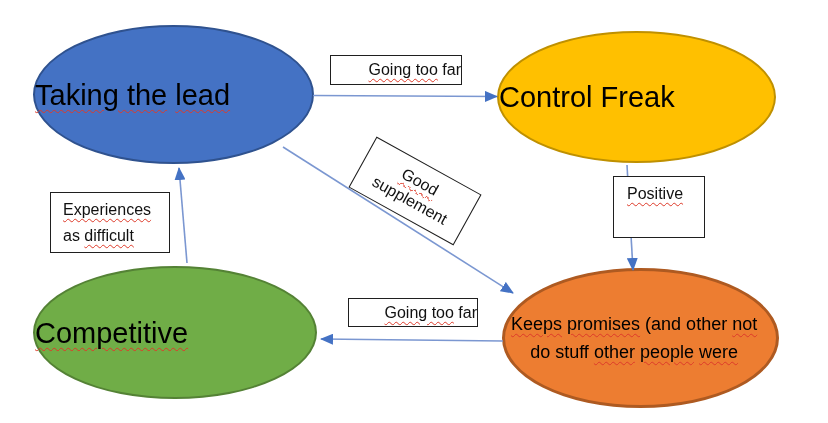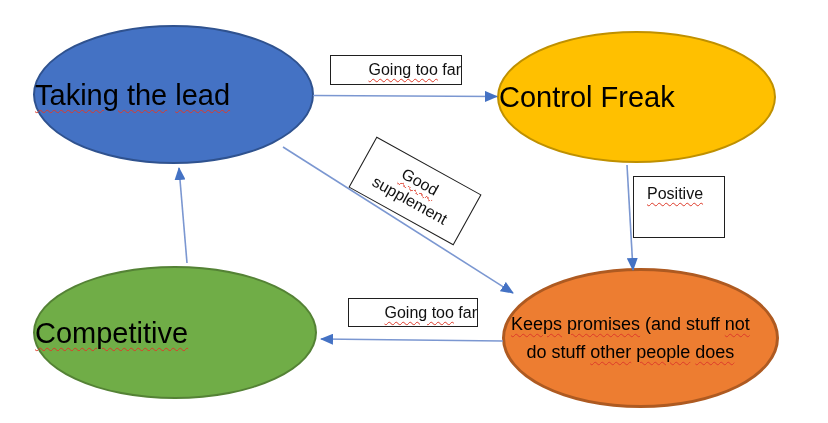--- a/index.html
+++ b/index.html
@@ -17,21 +17,21 @@
   #node-keeps{left:502px;top:268px;width:277px;height:140px;border-width:3px;border-style:solid;padding:0 6px;}
   .node-label{font-size:29px;line-height:34px;}
   .node-label-small{font-size:18px;line-height:28px;}
   .arrow-layer{position:absolute;left:0;top:0;z-index:2;pointer-events:none;}
   .lbl{
     position:absolute;background:#ffffff;border:1px solid #1f1f1f;z-index:3;
     font-size:16px;color:#111;box-sizing:border-box;
   }
   .lbl-center{display:flex;align-items:center;justify-content:flex-end;text-align:center;}
   #lbl-gtf-top{left:330px;top:55px;width:132px;height:30px;}
-  #lbl-positive{left:633px;top:176px;width:92px;height:62px;padding:4px 0 0 13px;line-height:26px;}
+  #lbl-positive{left:613px;top:176px;width:92px;height:62px;padding:4px 0 0 13px;line-height:26px;}
   #lbl-exp{left:50px;top:192px;width:120px;height:61px;padding:4px 0 0 12px;line-height:26px;}
   #lbl-gtf-bottom{left:348px;top:298px;width:130px;height:29px;}
   #lbl-good{
     left:355px;top:162px;width:120px;height:58px;transform:rotate(29deg);
     display:flex;flex-direction:column;align-items:center;justify-content:center;
     line-height:21px;text-align:center;
   }
   .sq{
     text-decoration-line:underline;text-decoration-style:wavy;
     text-decoration-color:#dd3a29;text-decoration-thickness:1px;text-underline-offset:4px;
@@ -50,22 +50,22 @@
   <div class="node" id="node-control" style="background: rgb(255, 192, 0); border-color: rgb(191, 144, 0);">
     <div class="node-label"><span>Control Freak</span></div>
   </div>
 
   <div class="node" id="node-competitive" style="background: rgb(112, 173, 71); border-color: rgb(84, 130, 53);">
     <div class="node-label"><span class="sq">Competitive</span></div>
   </div>
 
   <div class="node" id="node-keeps" style="background: rgb(237, 125, 49); border-color: rgb(174, 90, 33);">
     <div class="node-label-small">
-      <div><span class="sq">Keeps</span><span> </span><span class="sq">promises</span><span> (and stuff </span><span class="sq">not</span></div>
-      <div><span>do stuff </span><span class="sq">other</span><span> </span><span class="sq">people</span><span> </span><span class="sq">does</span></div>
+      <div><span class="sq">Keeps</span><span> </span><span class="sq">promises</span><span> (and other </span><span class="sq">not</span></div>
+      <div><span>do stuff </span><span class="sq">other</span><span> </span><span class="sq">people</span><span> </span><span class="sq">were</span></div>
     </div>
   </div>
 
   <svg class="arrow-layer" width="828" height="423" viewBox="0 0 828 423">
     <defs>
       <marker id="ah" markerUnits="userSpaceOnUse" markerWidth="14" markerHeight="11" refX="12" refY="5.5" orient="auto">
         <path d="M0,0 L13,5.5 L0,11 Z" fill="#4472C4"></path>
       </marker>
     </defs>
     <line x1="313" y1="95.5" x2="497" y2="96.5" stroke="#7b97d1" stroke-width="1.6" marker-end="url(#ah)"></line>
@@ -81,18 +81,22 @@
 
   <div class="lbl" id="lbl-good">
     <div><span class="sq">Good</span></div>
     <div><span>supplement</span></div>
   </div>
 
   <div class="lbl" id="lbl-positive">
     <div><span class="sq">Positive</span></div>
   </div>
 
+  <div class="lbl" id="lbl-exp">
+    <div><span class="sq">Experiences</span></div>
+    <div><span>as </span><span class="sq">difficult</span></div>
+  </div>
 
   <div class="lbl lbl-center" id="lbl-gtf-bottom">
     <span><span class="sq">Going too</span><span> far</span></span>
   </div>
 
 </div>
 
 </body></html>

